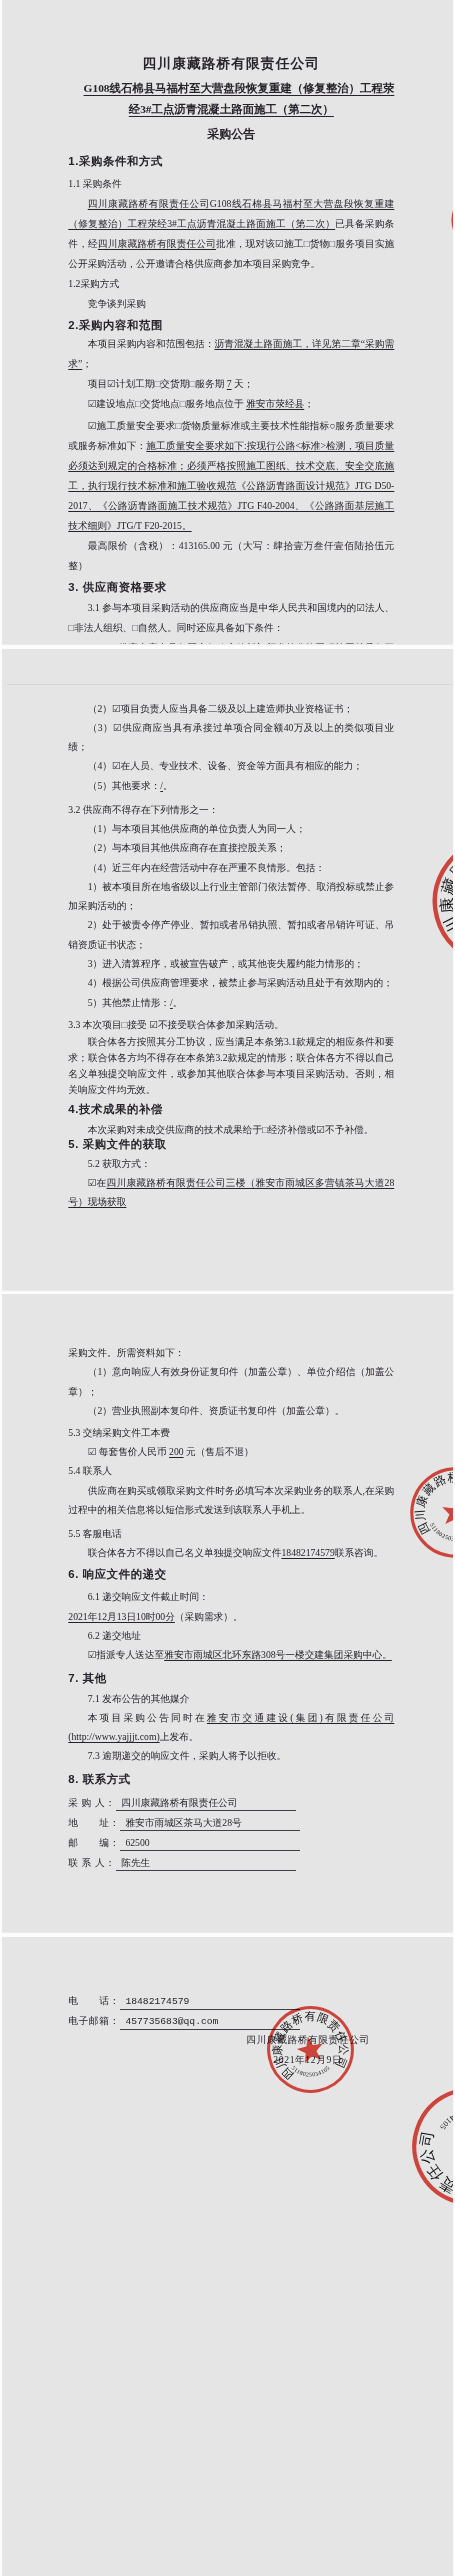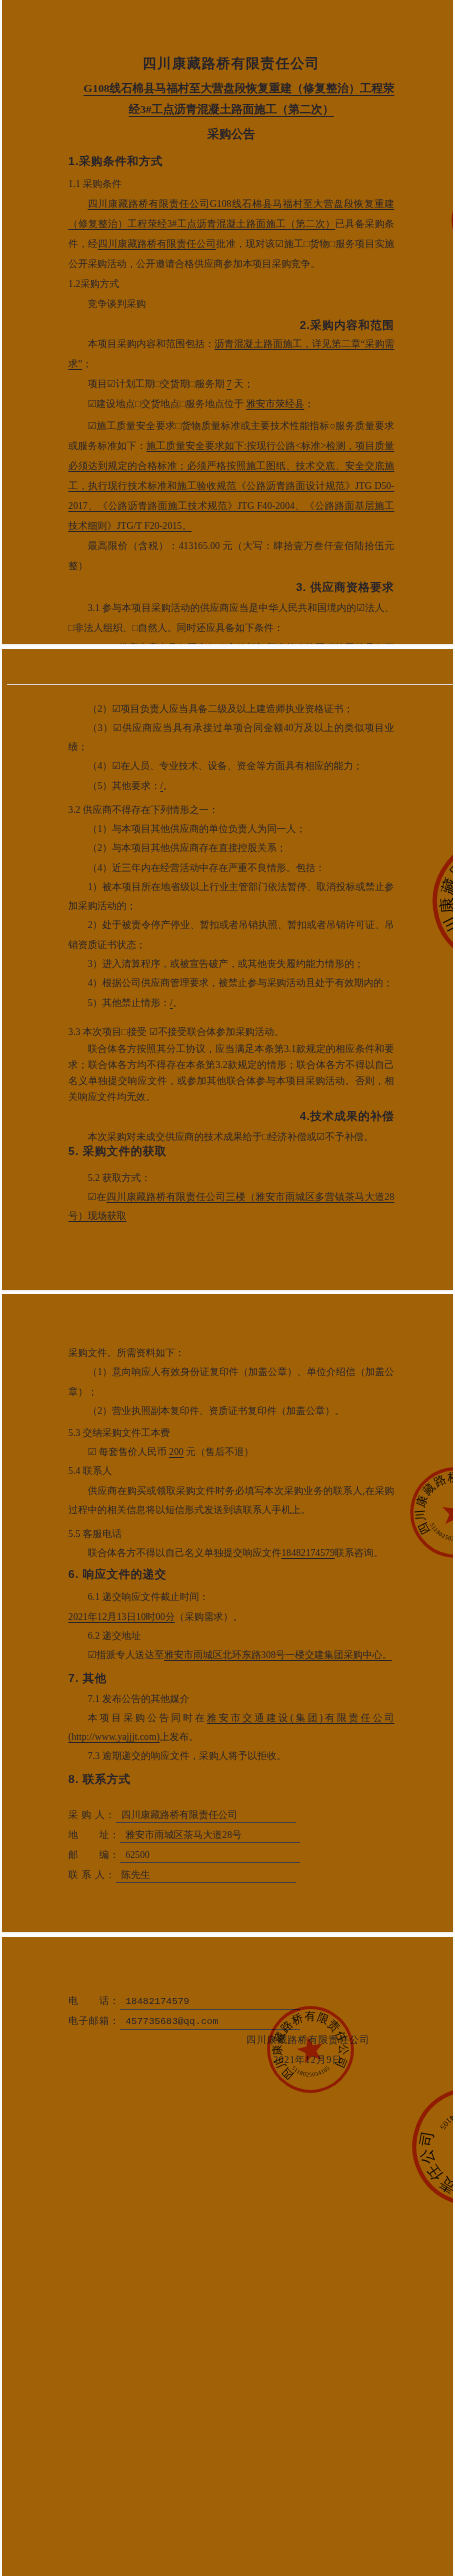--- a/index.html
+++ b/index.html
@@ -1,43 +1,43 @@
 <!DOCTYPE html>
 <html style="font-size:9px"><head>
 <meta charset="utf-8">
 <style>
   html,body{margin:0;padding:0;}
   body{width:455px;background:#fdfcfd;font-family:"Liberation Serif",serif;color:#26232b;}
-  .page{position:relative;width:451px;margin:0 2.3px 4.6px 2.3px;background:#a16207;overflow:hidden;
+  .page{position:relative;width:451px;margin:0 2.3px 4.6px 2.3px;background:#e5e5e5;overflow:hidden;
         box-shadow:0 0.6px 1.1px rgba(0,0,0,.08);}
   .pg1{height:644px;margin-bottom:4.6px;}
   .pg2{height:641px;}
   .pg3{height:638px;}
   .pg4{height:639px;margin-bottom:0;}
   .content{position:relative;padding:0 59px 0 66px;font-size:9.7px;line-height:20px;text-align:justify;}
   .c1{padding-top:55px;}
   .c2{padding-top:50px;line-height:19.3px;}
   .c3{padding-top:49px;line-height:19.3px;}
   .c4{padding-top:55px;line-height:20px;font-family:Liberation Mono, monospace;}
   .t-company{text-align:center;font-size:13.7px;font-weight:700;letter-spacing:1.1px;line-height:17px;}
   .t-proj{text-align:center;font-size:11.4px;font-weight:700;line-height:21px;}
   .t-proj .tu{text-decoration:underline;text-underline-offset:2.8px;}
   .t-doc{text-align:center;font-size:12px;font-weight:700;line-height:17px;margin-top:6.8px;}
   .mt10{margin-top:5.7px;text-align:right;}
   .h{font-family:"Liberation Sans",sans-serif;font-weight:700;font-size:11.4px;line-height:11.4px;letter-spacing:0.6px;text-align:left;}
   .h.m22{margin-top:12.5px;}
-  .h.m10{margin-top:5.7px;text-align:right;}
+  .h.m10{margin-top:5.7px;}
   .h.m12{margin-top:6.8px;}
   .h.m14{margin-top:8px;}
   .h.m16{}
   .line{text-align:justify;}
   .ind{text-indent:2em;}
   .u{text-decoration:underline;text-underline-offset:2.3px;text-decoration-thickness:0.6px;}
   .tight{line-height:16px;}
-  .m4{margin-top:2.3px;}.m6{margin-top:10px;}.m8{margin-top:4.6px;}.m12b{margin-top:6.8px;}.m14b{margin-top:20px;}
+  .m4{margin-top:2.3px;}.m6{margin-top:3px;}.m8{margin-top:4.6px;}.m12b{margin-top:6.8px;}.m14b{margin-top:8px;}
   .rule{position:absolute;top:35px;left:4.6px;right:0;border-top:0.6px solid #d9d5db;}
   .crow{text-align:left;line-height:20px;}
   .cl{letter-spacing:0.6px;}
   .cv{display:inline-block;min-width:171px;border-bottom:0.6px solid #413d46;padding:0 3.4px 0 5.7px;line-height:15px;}
   .sign-co{position:absolute;top:97px;left:244px;font-size:9.7px;letter-spacing:0.6px;z-index:1;}
   .sign-date{position:absolute;top:117px;left:271px;font-size:9.7px;letter-spacing:0.6px;z-index:1;}
   .seal{position:absolute;z-index:3;mix-blend-mode:multiply;opacity:.92;}
   .seal-main{left:262px;top:66px;transform:rotate(-12deg);}
   .frag1{left:447px;top:183px;transform:rotate(-18deg);}
   .frag2{left:426px;top:184px;transform:rotate(-15deg);}

